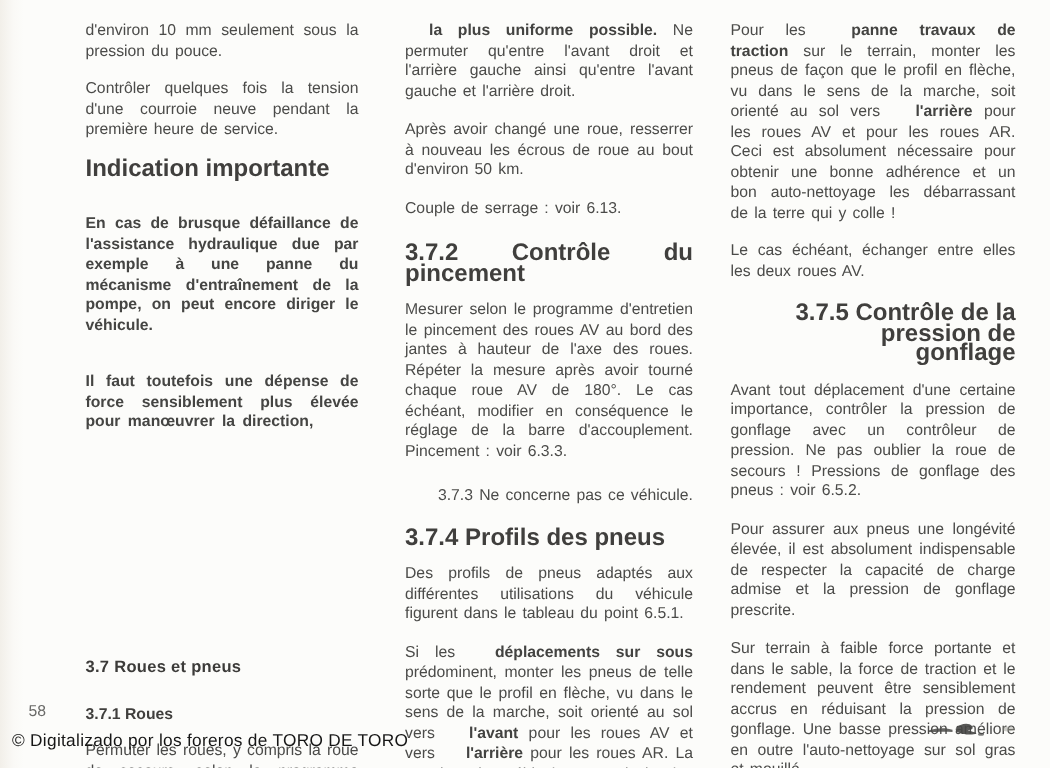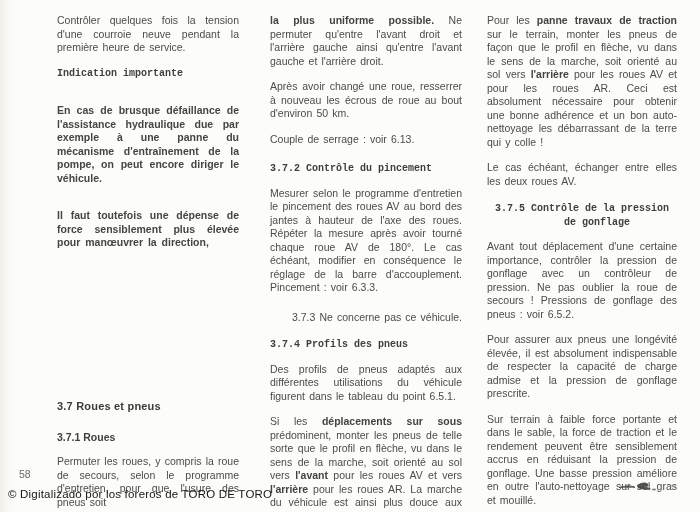--- a/index.html
+++ b/index.html
@@ -16,54 +16,55 @@
   }
   .col{
     position:absolute;top:14px;
     font-size:10.5px;line-height:13.5px;
     text-align:justify;
   }
   .col1{left:57px;width:182px;}
   .col2{left:270px;width:192px;}
   .col3{left:487px;width:190px;}
   .para{margin:0 0 12px 0;word-spacing:1.2px;}
-  .para b{color:#434341;}
+  .para b{color:#434341;margin-left:16px;}
   .bold-para{font-weight:bold;color:#454543;word-spacing:2px;margin-top:24px;}
   .minor-heading{
     font-weight:bold;color:#403f3d;
-    margin:10px 0 11px 0;font-size:10px;line-height:13.5px;font-family:Liberation Mono, monospace;
+    margin:10px 0 11px 0;font-size:16px;line-height:13.5px;
   }
   .section-heading{
     font-weight:bold;color:#3c3b39;
     font-size:11px;line-height:17px;
     margin:148px 0 16px 0;letter-spacing:.2px;
     text-align:left;
   }
   .sub-heading{
     font-weight:bold;color:#403f3d;
     font-size:10.5px;margin:12px 0 11px 0;
     text-align:left;
   }
-  .hang{padding-left:30px;text-indent:-30px;text-align:center;}
+  .hang{padding-left:30px;text-indent:-30px;text-align:right;}
   .page-number{
     position:absolute;left:19px;top:468px;
     font-size:10.5px;color:#69696六7;color:#6a6a68;
   }
   .footer-caption{
     position:absolute;left:8px;top:488px;
     font-size:11.5px;color:#161616;letter-spacing:.2px;
   }
   .smudge{position:absolute;left:617px;top:478px;width:62px;height:16px;}
 </style>
 </head>
 <body>
 
 <div class="page">
 
   <div class="col col1">
+    <p class="para">d'environ 10 mm seulement sous la pression du pouce.</p>
     <p class="para">Contrôler quelques fois la tension d'une courroie neuve pendant la première heure de service.</p>
     <p class="minor-heading">Indication importante</p>
     <p class="para bold-para">En cas de brusque défaillance de l'assistance hydraulique due par exemple à une panne du mécanisme d'entraînement de la pompe, on peut encore diriger le véhicule.</p>
     <p class="para bold-para">Il faut toutefois une dépense de force sensiblement plus élevée pour manœuvrer la direction,</p>
     <p class="section-heading">3.7  Roues et pneus</p>
     <p class="sub-heading">3.7.1  Roues</p>
     <p class="para">Permuter les roues, y compris la roue de secours, selon le programme d'entretien, pour que l'usure des pneus soit</p>
   </div>
 
   <div class="col col2">

